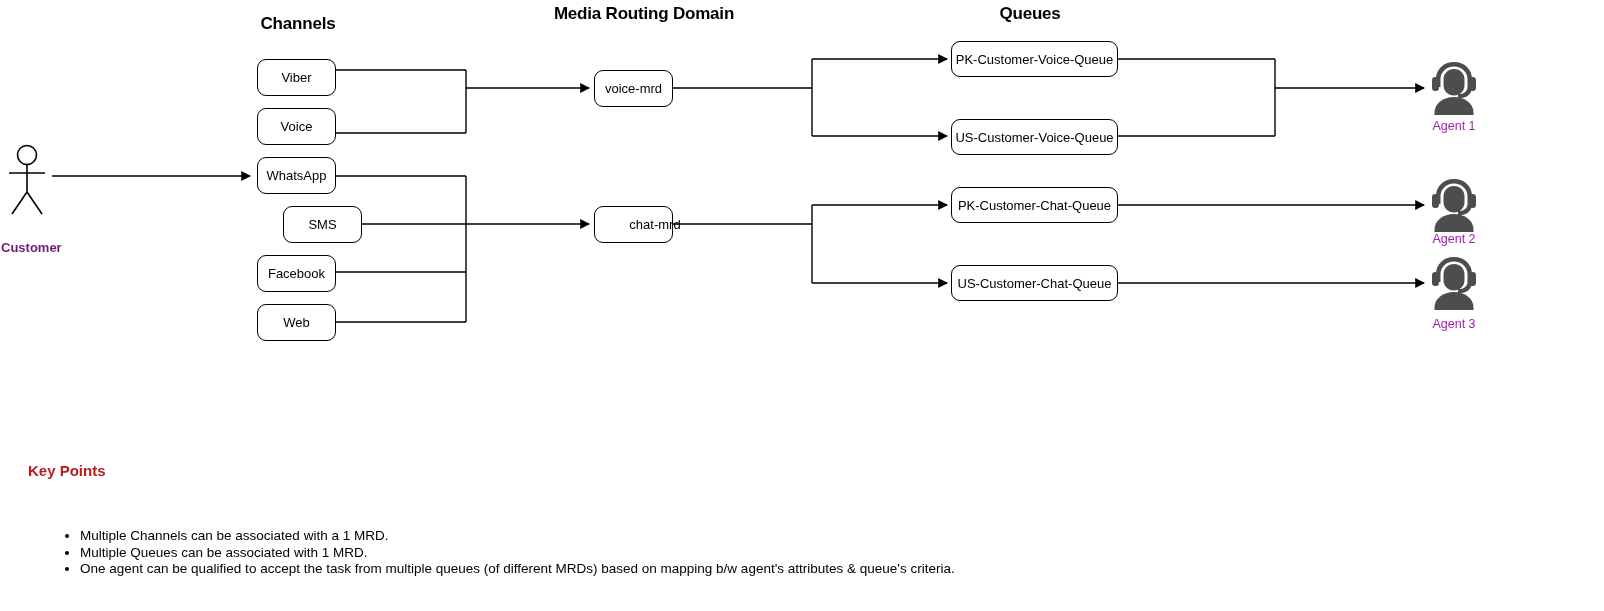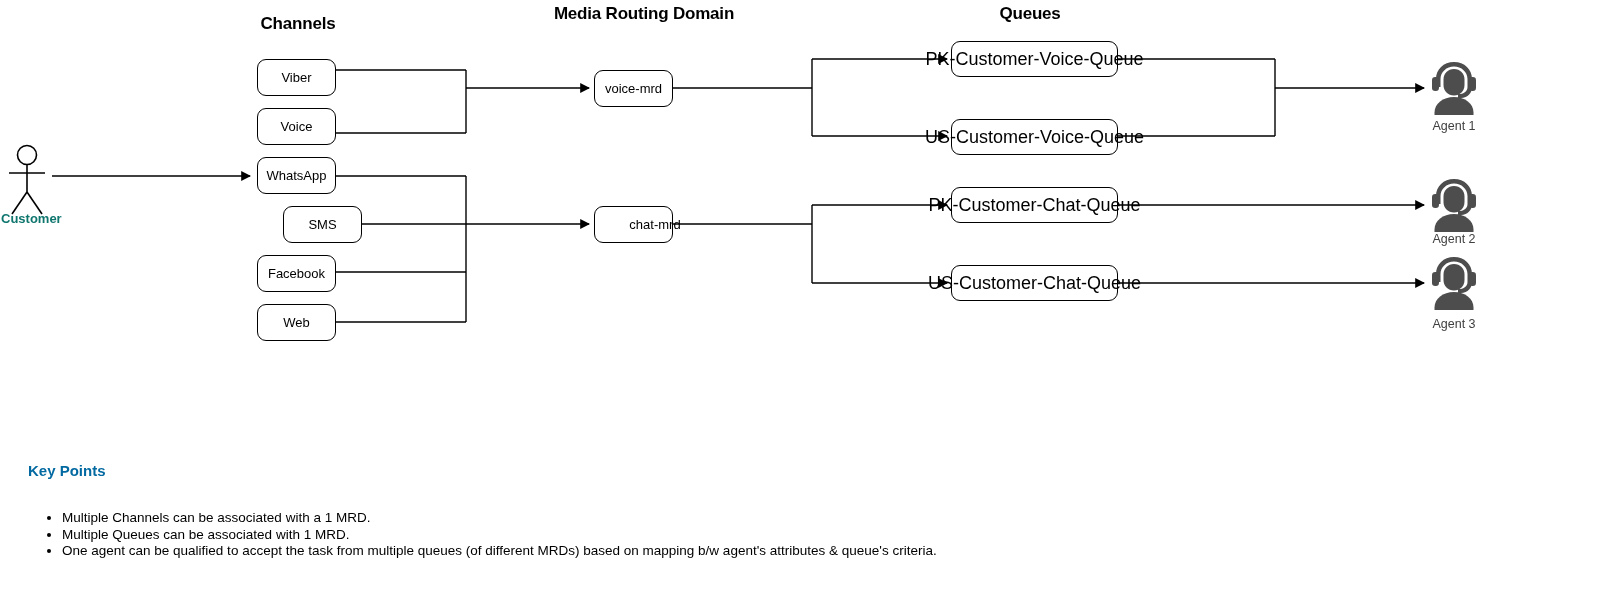--- a/index.html
+++ b/index.html
@@ -42,49 +42,50 @@
     border-radius: 9px;
     background: #ffffff;
     display: flex;
     align-items: center;
     justify-content: center;
     font-size: 13px;
     color: #000000;
     white-space: nowrap;
   }
   .queue-box {
-    font-size: 18px;
+    font-size: 13px;
   }
   .actor-label {
     position: absolute;
     font-size: 13px;
     font-weight: bold;
     white-space: nowrap;
-    color: #0f766e;
+    color: #701a75;
+    margin-top: 29px;
   }
   .agent-label {
     position: absolute;
     font-size: 12.5px;
     white-space: nowrap;
-    color: #404040;
+    color: #a21caf;
     text-align: center;
   }
   .agent-icon {
     position: absolute;
   }
   .keypoints-title {
     position: absolute;
     font-size: 15px;
     font-weight: bold;
-    color: #0369a1;
+    color: #b91c1c;
     white-space: nowrap;
   }
   .keypoints-list {
     position: absolute;
-    margin: 0;
+    margin: 18px;
     padding-left: 22px;
     font-size: 13.5px;
     color: #000000;
     line-height: 16.5px;
     list-style-type: disc;
   }
   .keypoints-list li {
     white-space: nowrap;
   }
 </style>

